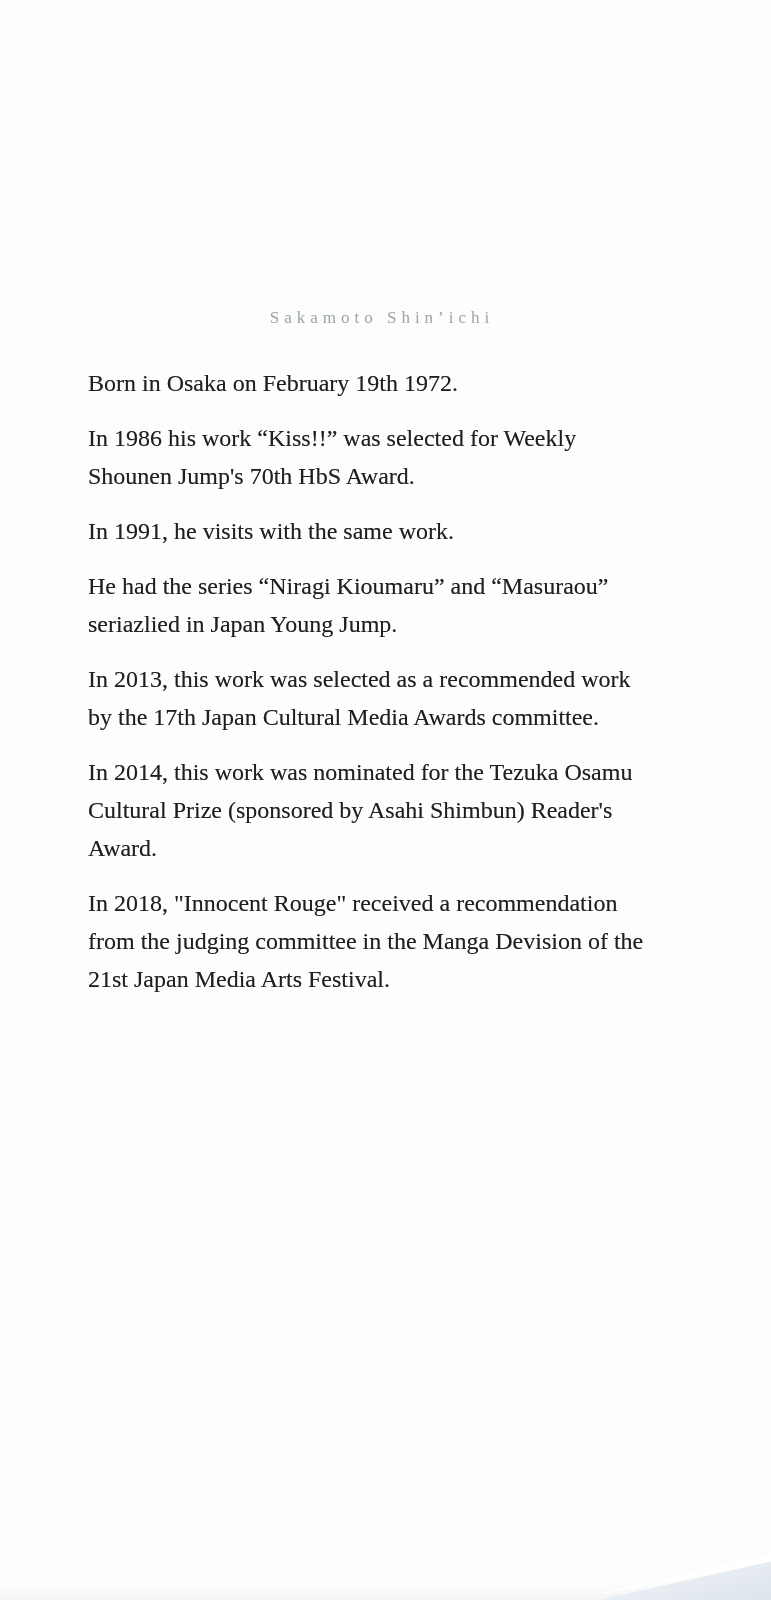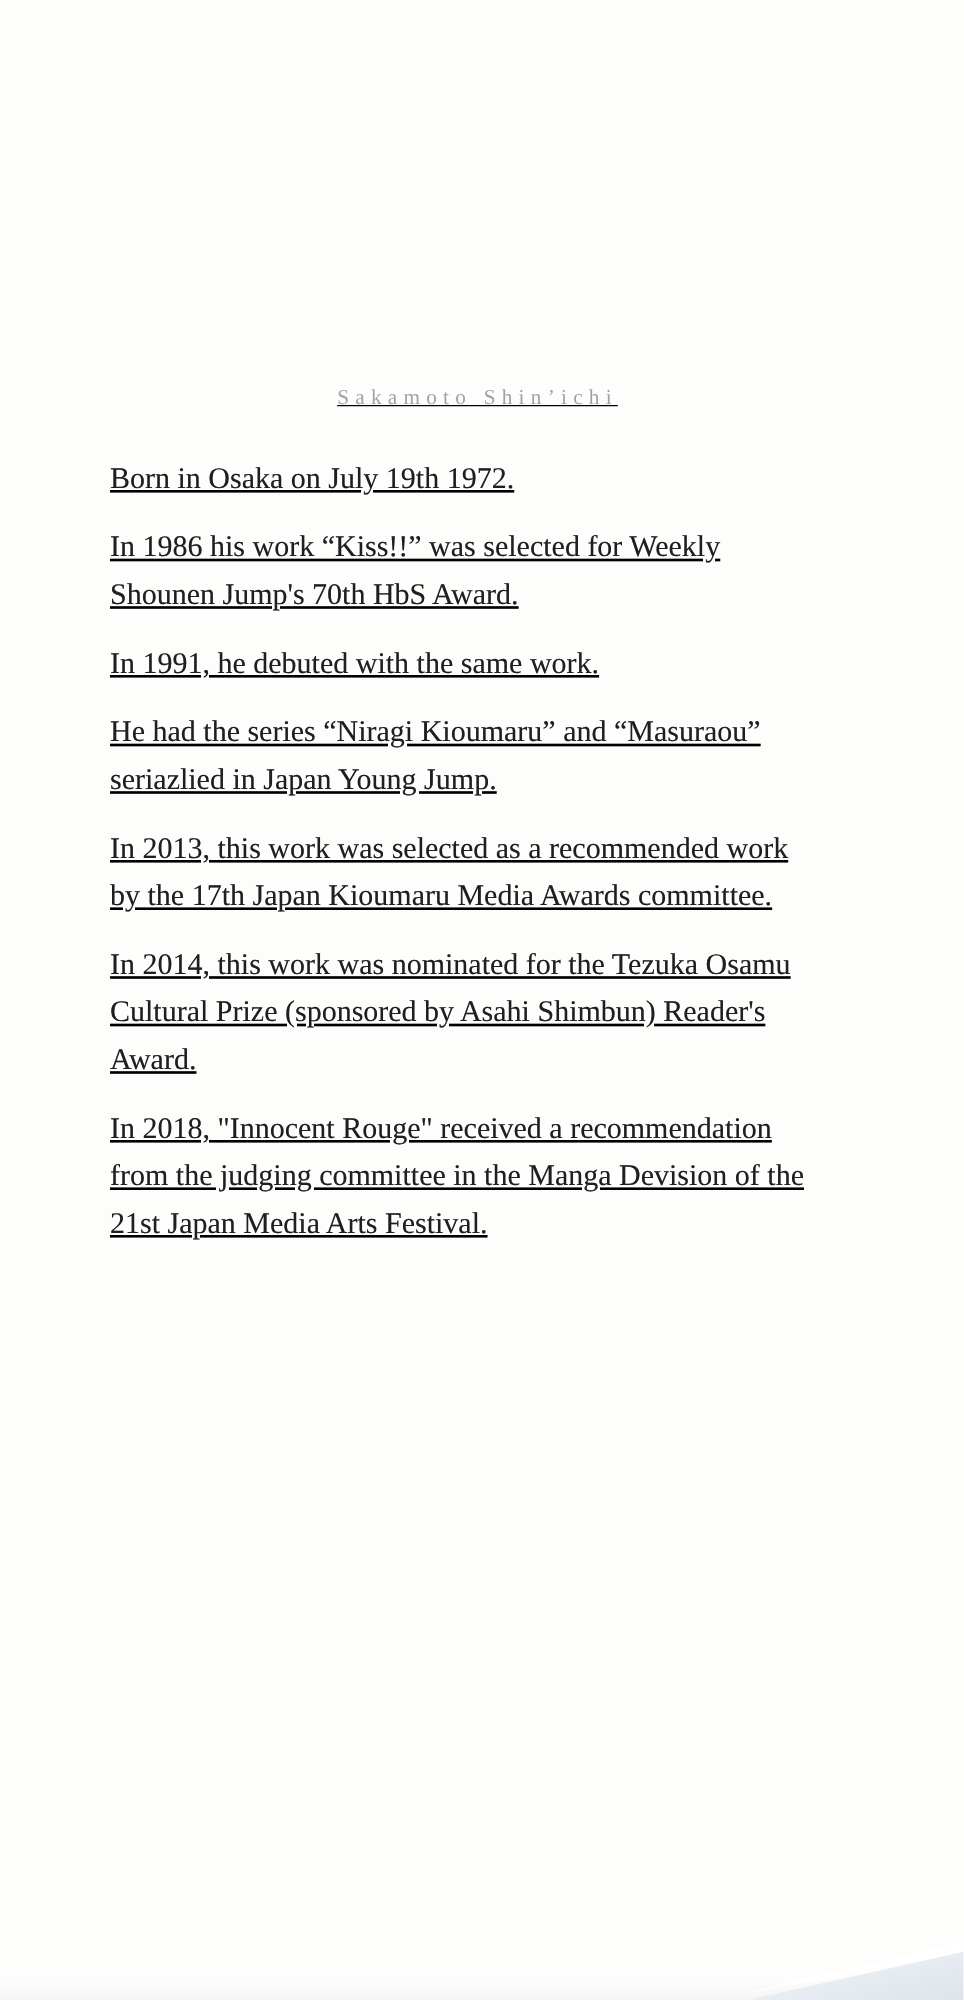--- a/index.html
+++ b/index.html
@@ -13,21 +13,20 @@
     height: 1600px;
     background: var(--background, #fdfdfc);
     overflow: hidden;
     font-family: "Liberation Serif", "DejaVu Serif", serif;
   }
   .content {
     position: absolute;
     left: 88px;
     top: 308px;
     width: 640px;
-    text-decoration: underline;
   }
   .artist-name {
     font-size: 17px;
     letter-spacing: 5px;
     color: var(--header-text, #9aa4ab);
     text-align: center;
     transform: translateX(-26px);
     margin: 0 0 36px 0;
     white-space: pre;
   }
@@ -68,33 +67,33 @@
     background: rgba(255,255,255,0.9);
   }
 </style>
 </head>
 <body>
 
 <div class="page">
   <div class="content">
     <div class="artist-name">Sakamoto Shin’ichi</div>
 
-    <p class="bio">Born in Osaka on July 19th 1972.</p>
+    <p class="bio">Born in Osaka on February 19th 1972.</p>
 
     <p class="bio">In 1986 his work “Kiss!!” was selected for Weekly
 Shounen Jump's 70th HbS Award.</p>
 
-    <p class="bio">In 1991, he debuted with the same work.</p>
+    <p class="bio">In 1991, he visits with the same work.</p>
 
     <p class="bio">He had the series “Niragi Kioumaru” and “Masuraou”
 seriazlied in Japan Young Jump.</p>
 
 
     <p class="bio">In 2013, this work was selected as a recommended work
-by the 17th Japan Kioumaru Media Awards committee.</p>
+by the 17th Japan Cultural Media Awards committee.</p>
 
     <p class="bio">In 2014, this work was nominated for the Tezuka Osamu
 Cultural Prize (sponsored by Asahi Shimbun) Reader's
 Award.</p>
 
 
 
     <p class="bio">In 2018, "Innocent Rouge" received a recommendation
 from the judging committee in the Manga Devision of the
 21st Japan Media Arts Festival.</p>

